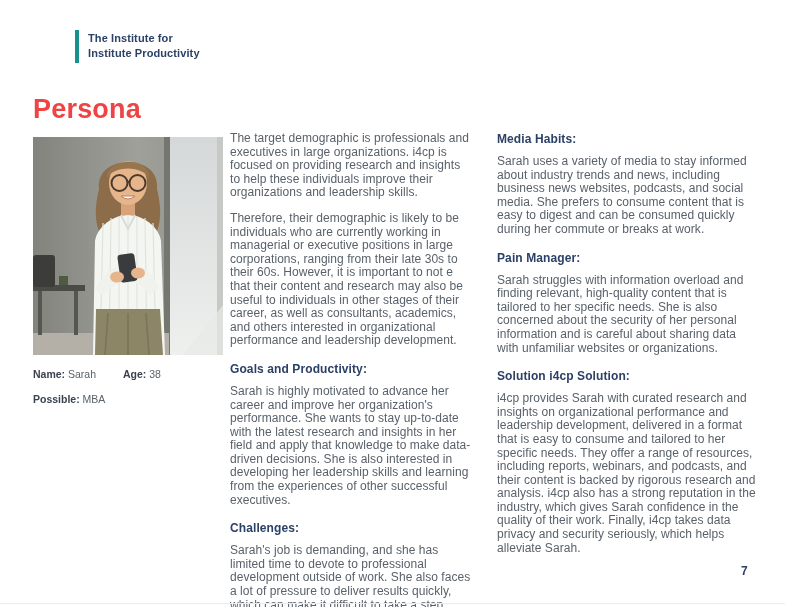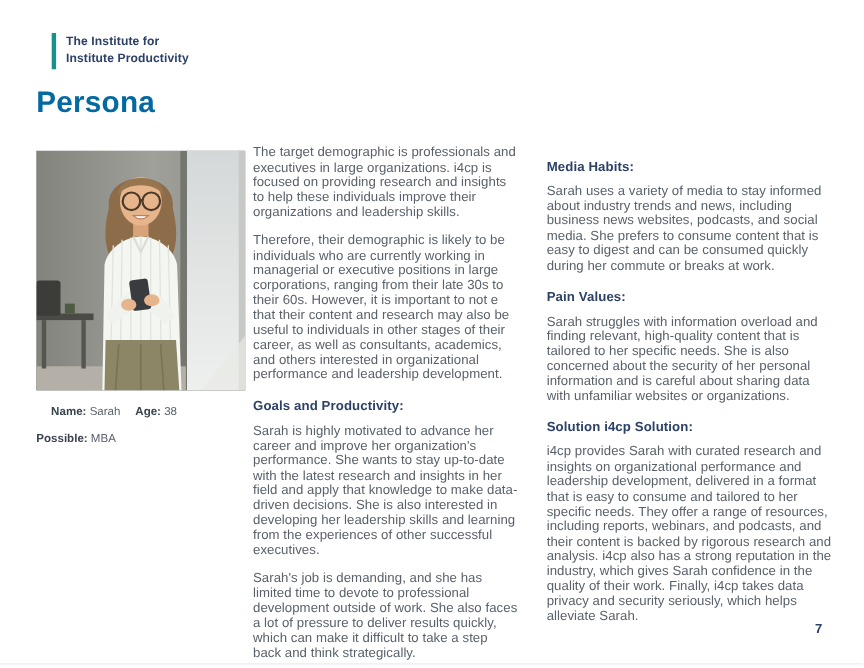--- a/index.html
+++ b/index.html
@@ -12,50 +12,50 @@
     background: #ffffff;
     overflow: hidden;
   }
   .page-bottom-edge {
     position: absolute;
     left: 0; right: 0; bottom: 3px;
     height: 1px;
     background: #ececef;
   }
   
-  .logo-block { position: absolute; left: 19px; top: 30px; display: flex; padding-left: 28px; }
+  .logo-block { position: absolute; left: 47px; top: 30px; display: flex; padding-left: 28px; }
   .logo-bar { width: 4px; height: 33px; background: #18918c; margin-right: 9px; }
   .logo-text {
     font-size: 11px; font-weight: bold; color: #2c4166; line-height: 15px;
     padding-top: 1px; letter-spacing: 0.1px;
   }
   .page-title {
-    position: absolute; left: 33px; top: 78px;
-    font-size: 27px; font-weight: bold; color: #0369a1; letter-spacing: 0.2px;
+    position: absolute; left: 33px; top: 94px;
+    font-size: 27px; font-weight: bold; color: #ef4444; letter-spacing: 0.2px;
   }
   
   .col-left  { position: absolute; left: 33px;  top: 137px; width: 190px; }
   .col-mid   { position: absolute; left: 230px; top: 132px; width: 241px; }
   .col-right { position: absolute; left: 497px; top: 132px; width: 259px; }
   .photo-frame { width: 190px; height: 218px; overflow: hidden; background: #96978f; }
   .photo-frame svg { display: block; }
   .bio { margin-top: 13px; font-size: 10.5px; line-height: 13.5px; color: #59616a; }
   .bio b { color: #3a4250; font-weight: bold; }
-  .bio-row-nameage { display: flex; margin-bottom: 11px; text-align: center; }
+  .bio-row-nameage { display: flex; margin-bottom: 11px; }
   .bio-name { width: 90px; }
   .bio-field { margin-bottom: 11px; }
   .col-mid p, .col-right p {
     font-size: 12px; line-height: 13.6px; color: #59616a;
     margin-bottom: 12px; letter-spacing: 0.05px;
   }
   .section-heading {
     font-size: 12px; font-weight: bold; color: #2c4166;
     margin: 14px 0 9px 0; letter-spacing: 0.1px;
   }
-  .section-heading:first-child { margin-top: 12px; }
+  .section-heading:first-child { margin-top: 0; }
   .page-number {
     position: absolute; left: 741px; top: 564px;
     font-size: 12px; font-weight: bold; color: #2c4166;
   }
 </style>
 </head>
 <body>
 
 <div class="page">
 
@@ -130,29 +130,30 @@
       </div>
       <div class="bio-field"><b>Possible:</b> <span>MBA</span></div>
     </div>
   </aside>
 
   <section class="col-mid">
     <p>The target demographic is professionals and executives in large organizations. i4cp is focused on providing research and insights to help these individuals improve their organizations and leadership skills.</p>
     <p>Therefore, their demographic is likely to be individuals who are currently working in managerial or executive positions in large corporations, ranging from their late 30s to their 60s. However, it is important to not e that their content and research may also be useful to individuals in other stages of their career, as well as consultants, academics, and others interested in organizational performance and leadership development.</p>
     <h3 class="section-heading">Goals and Productivity:</h3>
     <p>Sarah is highly motivated to advance her career and improve her organization's performance. She wants to stay up-to-date with the latest research and insights in her field and apply that knowledge to make data-driven decisions. She is also interested in developing her leadership skills and learning from the experiences of other successful executives.</p>
+    <h3 class="section-heading">Challenges:</h3>
     <p>Sarah's job is demanding, and she has limited time to devote to professional development outside of work. She also faces a lot of pressure to deliver results quickly, which can make it difficult to take a step back and think strategically.</p>
     <h3 class="section-heading">Values and Attitudes:</h3>
 
   </section>
 
   <section class="col-right">
     <h3 class="section-heading">Media Habits:</h3>
     <p>Sarah uses a variety of media to stay informed about industry trends and news, including business news websites, podcasts, and social media. She prefers to consume content that is easy to digest and can be consumed quickly during her commute or breaks at work.</p>
-    <h3 class="section-heading">Pain Values:</h3>
+    <h3 class="section-heading">Pain Manager:</h3>
     <p>Sarah struggles with information overload and finding relevant, high-quality content that is tailored to her specific needs. She is also concerned about the security of her personal information and is careful about sharing data with unfamiliar websites or organizations.</p>
     <h3 class="section-heading">Solution i4cp Solution:</h3>
     <p>i4cp provides Sarah with curated research and insights on organizational performance and leadership development, delivered in a format that is easy to consume and tailored to her specific needs. They offer a range of resources, including reports, webinars, and podcasts, and their content is backed by rigorous research and analysis. i4cp also has a strong reputation in the industry, which gives Sarah confidence in the quality of their work. Finally, i4cp takes data privacy and security seriously, which helps alleviate Sarah.</p>
   </section>
 
   <span class="page-number">7</span>
   <div class="page-bottom-edge"></div>
 
 </div>
 

